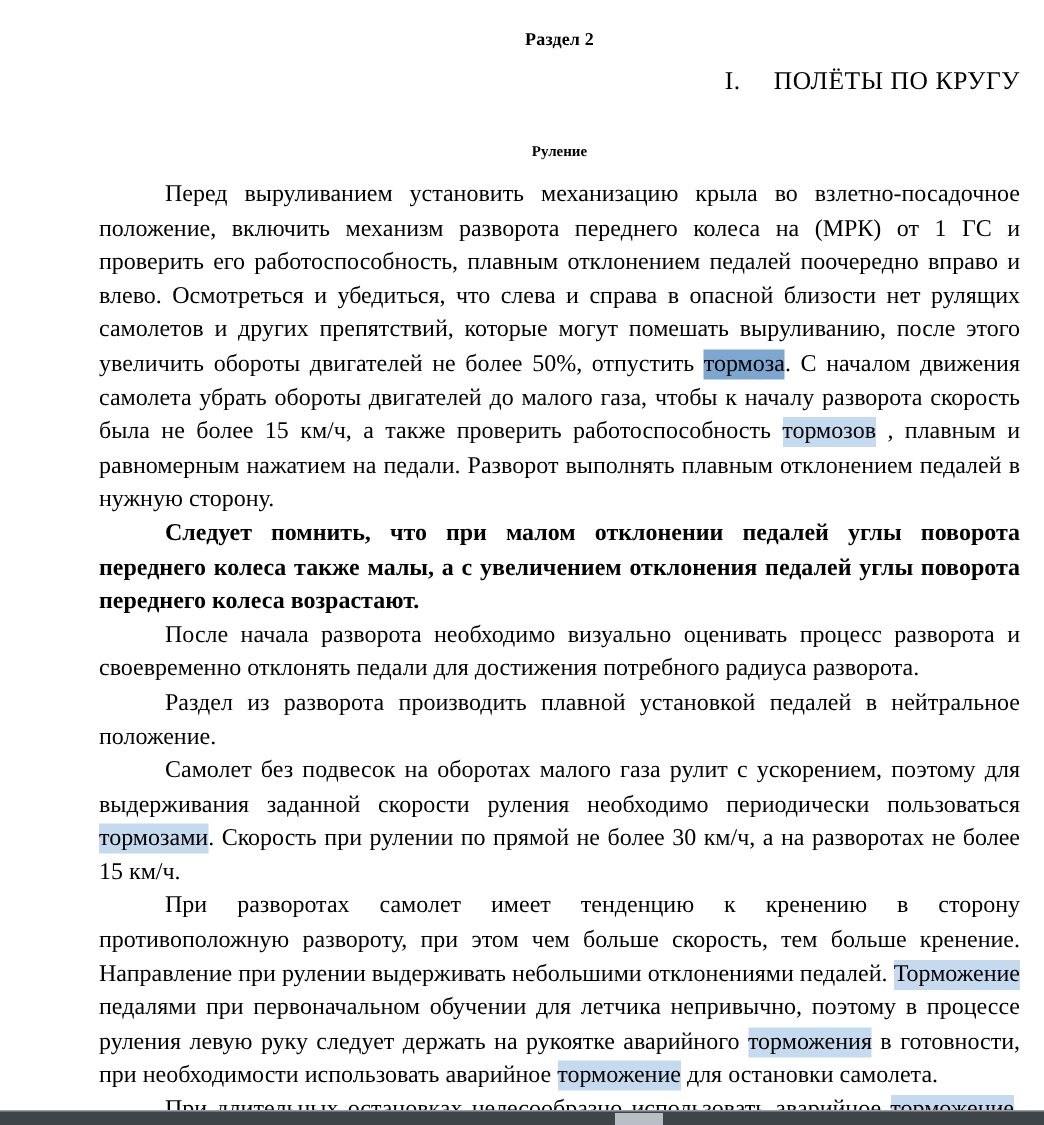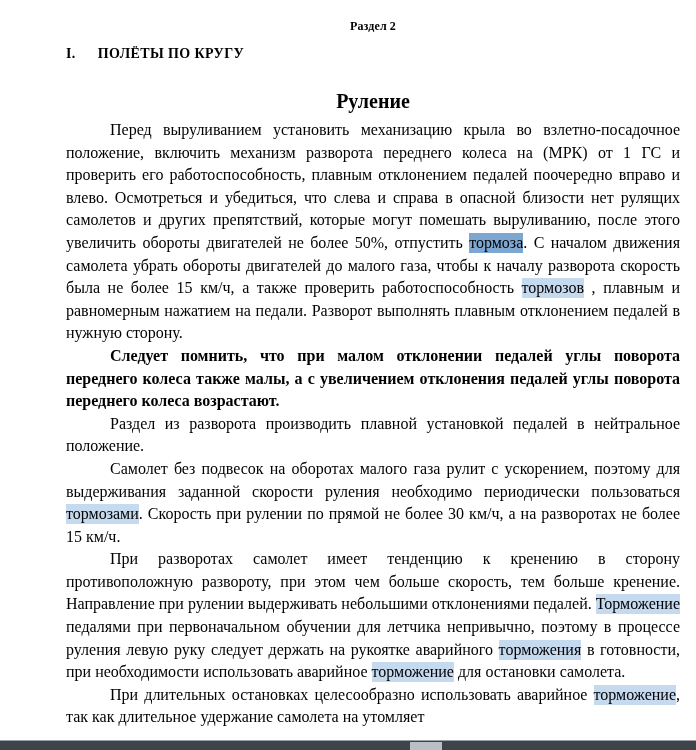--- a/index.html
+++ b/index.html
@@ -37,35 +37,35 @@
   
   .h-section {
     text-align: center;
     font-weight: bold;
     font-size: 12px;
     line-height: 20px;
     margin-top: 16px;
     letter-spacing: 0.1px;
   }
   .h-chapter {
-    text-align: left;
-    font-weight: bold;
-    font-size: 14px;
+    text-align: right;
+    font-weight: normal;
+    font-size: 17px;
     line-height: 20px;
     margin-top: 8px;
     letter-spacing: 0.4px;
   }
   .h-chapter .numeral {
     display: inline-block;
     margin-right: 22px;
   }
   .h-sub {
     text-align: center;
     font-weight: bold;
-    font-size: 20px;
+    font-size: 10px;
     line-height: 19px;
     margin-top: 28px;
   }
 
   
   .para {
     text-align: justify;
     text-justify: inter-word;
     font-size: 16px;
     line-height: 22.6px;
@@ -120,20 +120,21 @@
     <div class="h-section">Раздел 2</div>
 
     <div class="h-chapter">
       <span class="numeral">I.</span><span>ПОЛЁТЫ ПО КРУГУ</span>
     </div>
 
     <div class="h-sub">Руление</div>
 
     <p class="para first">Перед выруливанием установить механизацию крыла во взлетно-посадочное положение, включить механизм разворота переднего колеса на (МРК) от 1 ГС и проверить его работоспособность, плавным отклонением педалей поочередно вправо и влево. Осмотреться и убедиться, что слева и справа в опасной близости нет рулящих самолетов и других препятствий, которые могут помешать выруливанию, после этого увеличить обороты двигателей не более 50%, отпустить <mark class="hl current">тормоза</mark>. С началом движения самолета убрать обороты двигателей до малого газа, чтобы к началу разворота скорость была не более 15 км/ч, а также проверить работоспособность <mark class="hl">тормозов</mark> , плавным и равномерным нажатием на педали. Разворот выполнять плавным отклонением педалей в нужную сторону.</p>
     <p class="para bold">Следует помнить, что при малом отклонении педалей углы поворота переднего колеса также малы, а с увеличением отклонения педалей углы поворота переднего колеса возрастают.</p>
+    <p class="para">После начала разворота необходимо визуально оценивать процесс разворота и своевременно отклонять педали для достижения потребного радиуса разворота.</p>
     <p class="para">Раздел из разворота производить плавной установкой педалей в нейтральное положение.</p>
     <p class="para">Самолет без подвесок на оборотах малого газа рулит с ускорением, поэтому для выдерживания заданной скорости руления необходимо периодически пользоваться <mark class="hl">тормозами</mark>. Скорость при рулении по прямой не более 30 км/ч, а на разворотах не более 15 км/ч.</p>
     <p class="para">При разворотах самолет имеет тенденцию к кренению в сторону противоположную развороту, при этом чем больше скорость, тем больше кренение. Направление при рулении выдерживать небольшими отклонениями педалей. <mark class="hl">Торможение</mark> педалями при первоначальном обучении для летчика непривычно, поэтому в процессе руления левую руку следует держать на рукоятке аварийного <mark class="hl">торможения</mark> в готовности, при необходимости использовать аварийное <mark class="hl">торможение</mark> для остановки самолета.</p>
     <p class="para clipped">При длительных остановках целесообразно использовать аварийное <mark class="hl">торможение</mark>, так как длительное удержание самолета на  утомляет</p>
 
   </div>
 </div>
 
 <div id="hscroll" style="background: rgb(63, 68, 72);">
   <div class="thumb" style="background: rgb(185, 191, 196);"></div>

